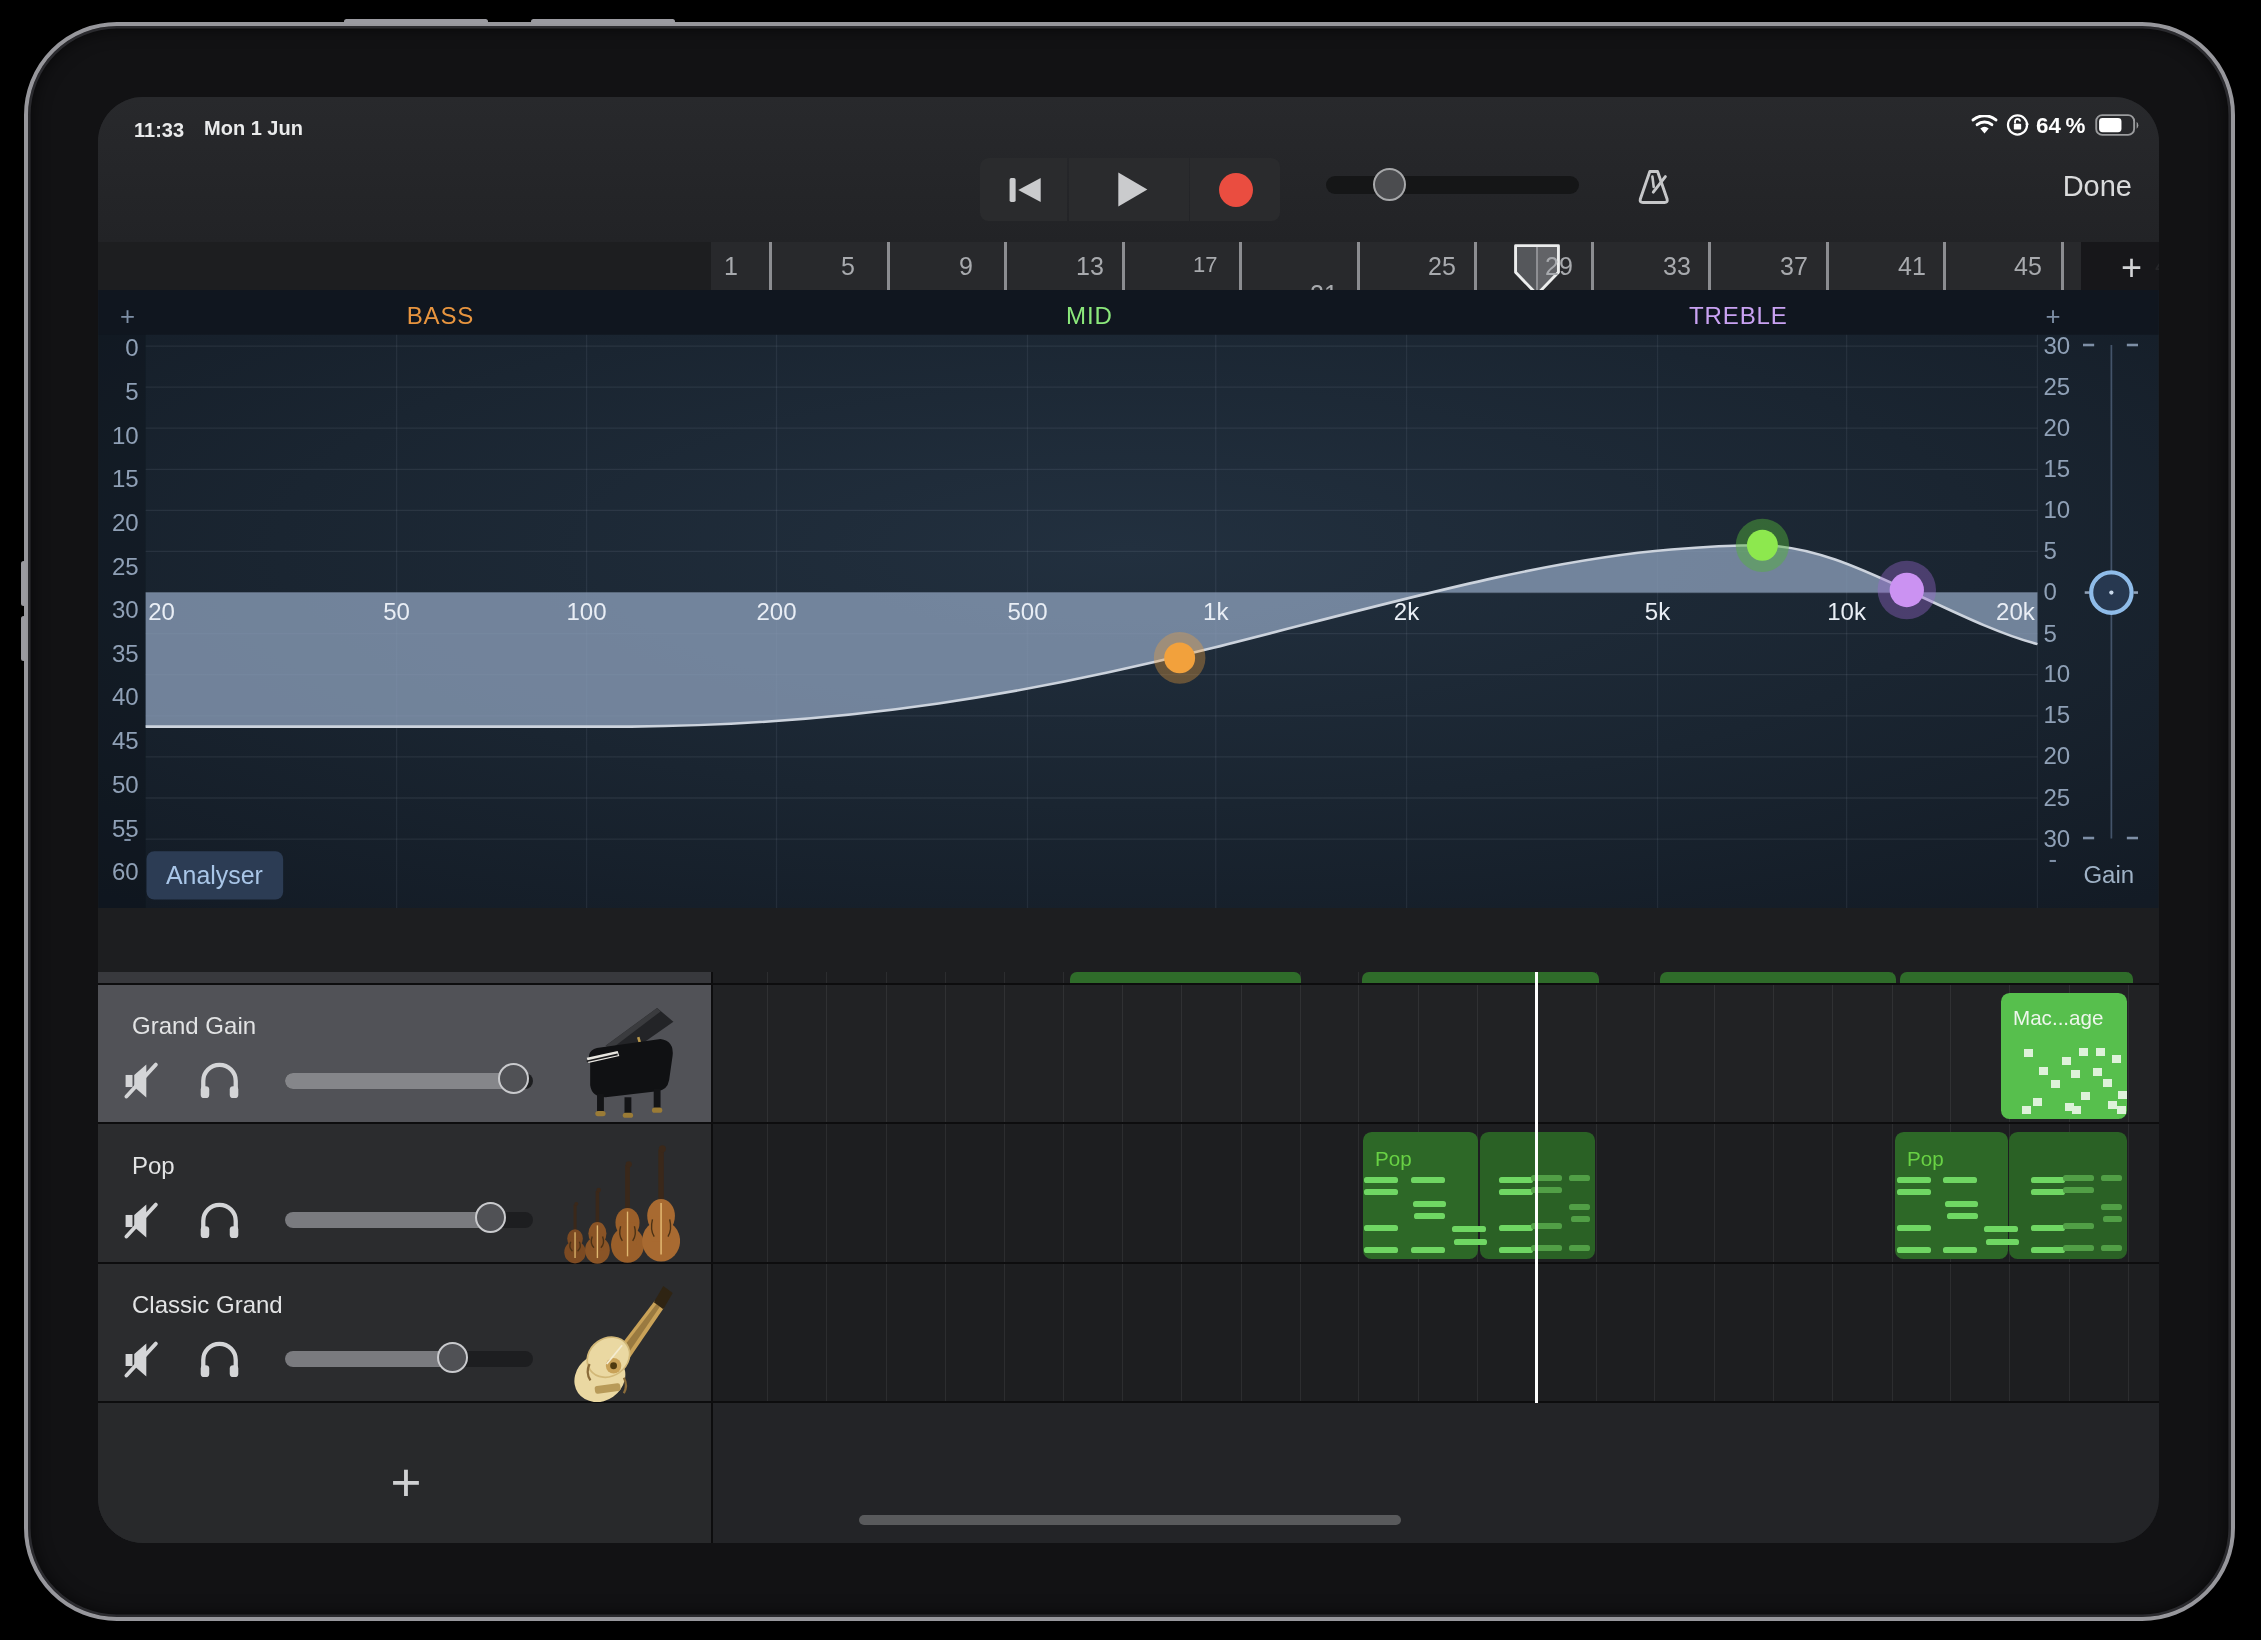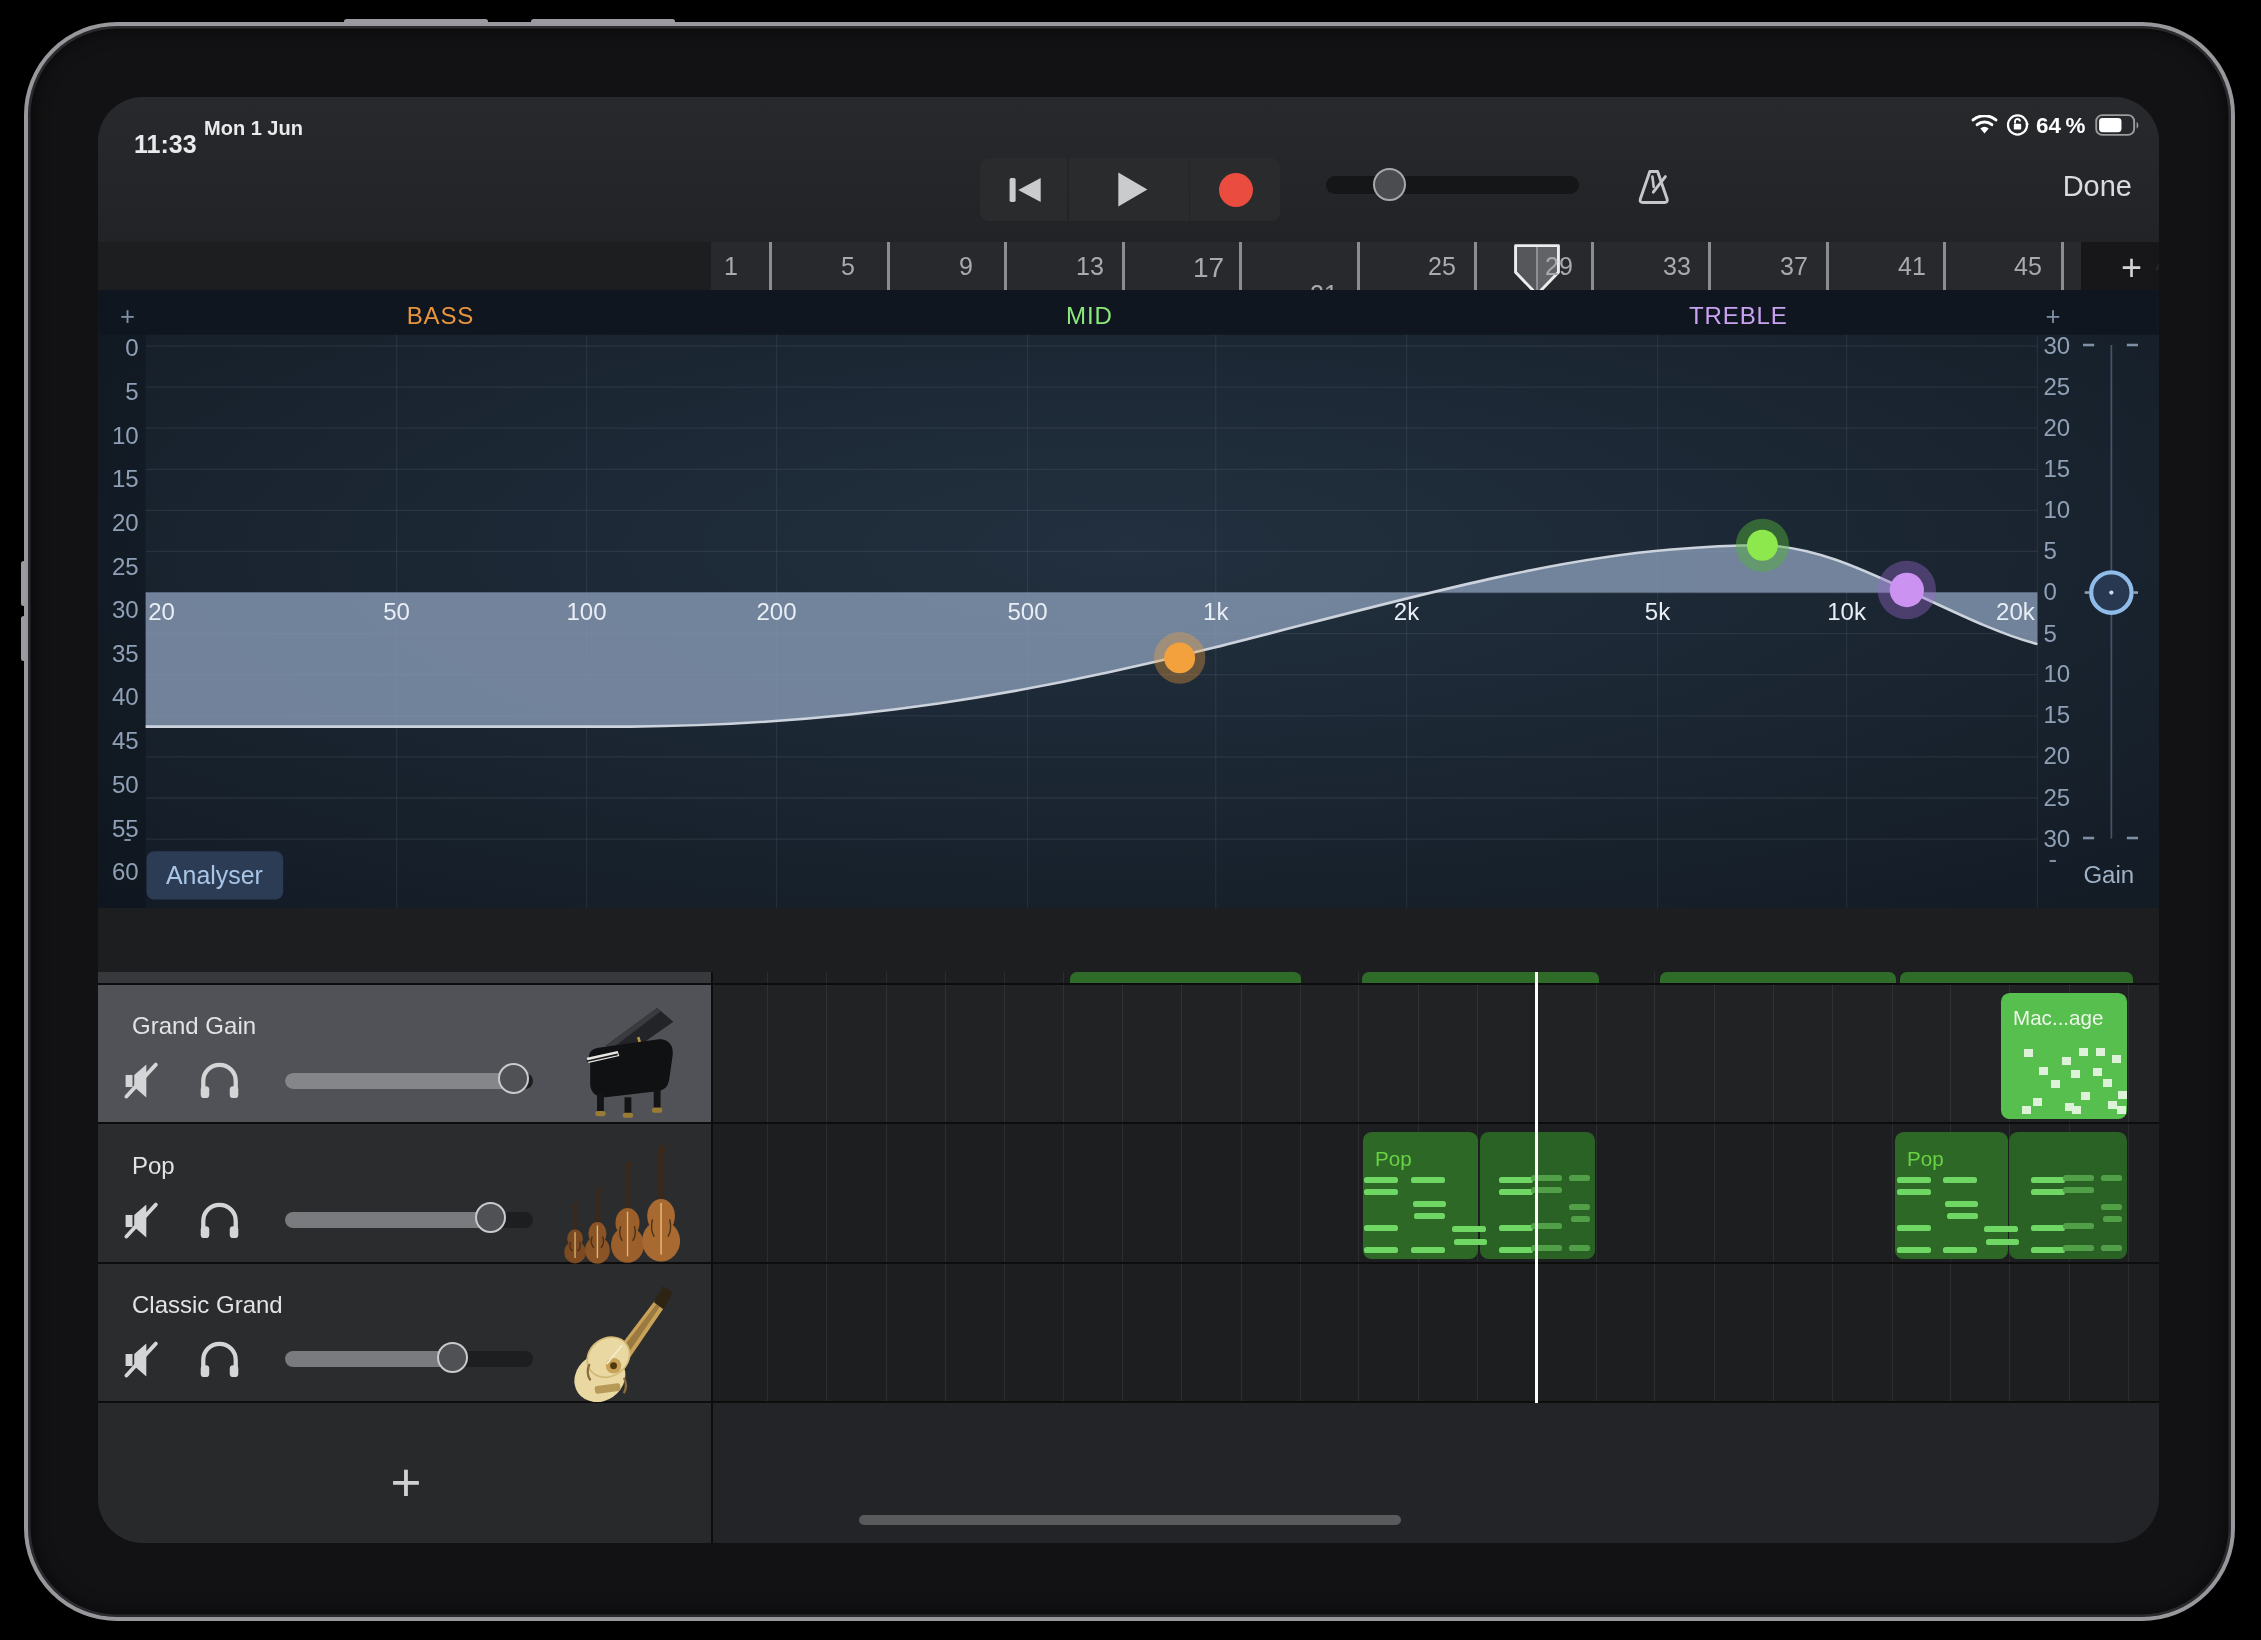--- a/index.html
+++ b/index.html
@@ -14,21 +14,21 @@
 
 <div class="abs" style="left:344px;top:19px;width:144px;height:5.2px;background:#9a9aa0;border-radius:2.6px;"></div>
 <div class="abs" style="left:531px;top:19px;width:144px;height:5.2px;background:#9a9aa0;border-radius:2.6px;"></div>
 <div class="abs" style="left:20.6px;top:561px;width:5.2px;height:45px;background:#9a9aa0;border-radius:2.6px;"></div>
 <div class="abs" style="left:20.6px;top:616px;width:5.2px;height:45px;background:#9a9aa0;border-radius:2.6px;"></div>
 
 <div class="abs" id="screen" style="left:98px;top:97px;width:2061px;height:1446px;border-radius:45px;overflow:hidden;background:#1D1E20;">
 
   <div class="abs" style="left:0;top:0;width:2061px;height:145px;background:linear-gradient(#28292c,#222326);"></div>
 
-  <div class="abs" style="left:36px;top:33px;width:77px;height:24px;color:#e9eaeb;font-size:25px;font-weight:600;">11:33</div>
+  <div class="abs" style="left:36px;top:22px;width:77px;height:24px;color:#e9eaeb;font-size:20px;font-weight:600;">11:33</div>
   <div class="abs" style="left:106px;top:20px;width:189px;height:24px;color:#e9eaeb;font-size:20px;font-weight:600;">Mon 1 Jun</div>
   <div class="abs" id="statusright" style="left:1857px;top:13.8px;width:189px;height:34px;">
     <svg class="abs" style="left:15.5px;top:4.3px;" width="27" height="20.6" viewBox="0 0 31 24">
       <path d="M15.5 21.5 L10.6 15.7 a7.6 7.6 0 0 1 9.8 0 Z" fill="#fff"></path>
       <path d="M6.9 11.3 a13.3 13.3 0 0 1 17.2 0" fill="none" stroke="#fff" stroke-width="3.4" stroke-linecap="round"></path>
       <path d="M2.2 5.8 a20.5 20.5 0 0 1 26.6 0" fill="none" stroke="#fff" stroke-width="3.4" stroke-linecap="round"></path>
     </svg>
     <svg class="abs" style="left:51px;top:2.6px;" width="23" height="24" viewBox="0 0 27 28">
       <circle cx="13.5" cy="14" r="11.2" fill="none" stroke="#fff" stroke-width="2.6"></circle>
       <rect x="9.2" y="12.4" width="8.6" height="7" rx="1.4" fill="#fff"></rect>
@@ -76,21 +76,21 @@
     <div class="abs" style="left:763px;top:0;width:2.6px;height:48px;background:#8c8d91;"></div>
     <div class="abs" style="left:880px;top:0;width:2.6px;height:48px;background:#8c8d91;"></div>
     <div class="abs" style="left:997px;top:0;width:2.6px;height:48px;background:#8c8d91;"></div>
     <div class="abs" style="left:1115px;top:0;width:2.6px;height:48px;background:#8c8d91;"></div>
     <div class="abs" style="left:1232px;top:0;width:2.6px;height:48px;background:#8c8d91;"></div>
     <div class="abs" style="left:1350px;top:0;width:2.6px;height:48px;background:#8c8d91;"></div>
     <div class="abs" style="left:13px;top:9.5px;color:#a8aaae;font-size:25px;">1</div>
     <div class="abs" style="left:130px;top:9.5px;color:#a8aaae;font-size:25px;">5</div>
     <div class="abs" style="left:248px;top:9.5px;color:#a8aaae;font-size:25px;">9</div>
     <div class="abs" style="left:365px;top:9.5px;color:#a8aaae;font-size:25px;">13</div>
-    <div class="abs" style="left:482px;top:9.5px;color:#a8aaae;font-size:28px;">17</div>
+    <div class="abs" style="left:482px;top:9.5px;color:#a8aaae;font-size:22px;">17</div>
     <div class="abs" style="left:599px;top:9.5px;color:#a8aaae;font-size:25px;margin-top:28px;">21</div>
     <div class="abs" style="left:717px;top:9.5px;color:#a8aaae;font-size:25px;">25</div>
     <div class="abs" style="left:834px;top:9.5px;color:#a8aaae;font-size:25px;z-index:3;">29</div>
     <div class="abs" style="left:952px;top:9.5px;color:#a8aaae;font-size:25px;">33</div>
     <div class="abs" style="left:1069px;top:9.5px;color:#a8aaae;font-size:25px;">37</div>
     <div class="abs" style="left:1187px;top:9.5px;color:#a8aaae;font-size:25px;">41</div>
     <div class="abs" style="left:1303px;top:9.5px;color:#a8aaae;font-size:25px;">45</div>
     <div class="abs" style="left:1444px;top:9.5px;color:#5a5b5e;font-size:24px;">49</div>
     <div class="abs" style="left:1370px;top:0;width:78px;height:48px;background:rgba(17,17,19,.72);"></div>
 

